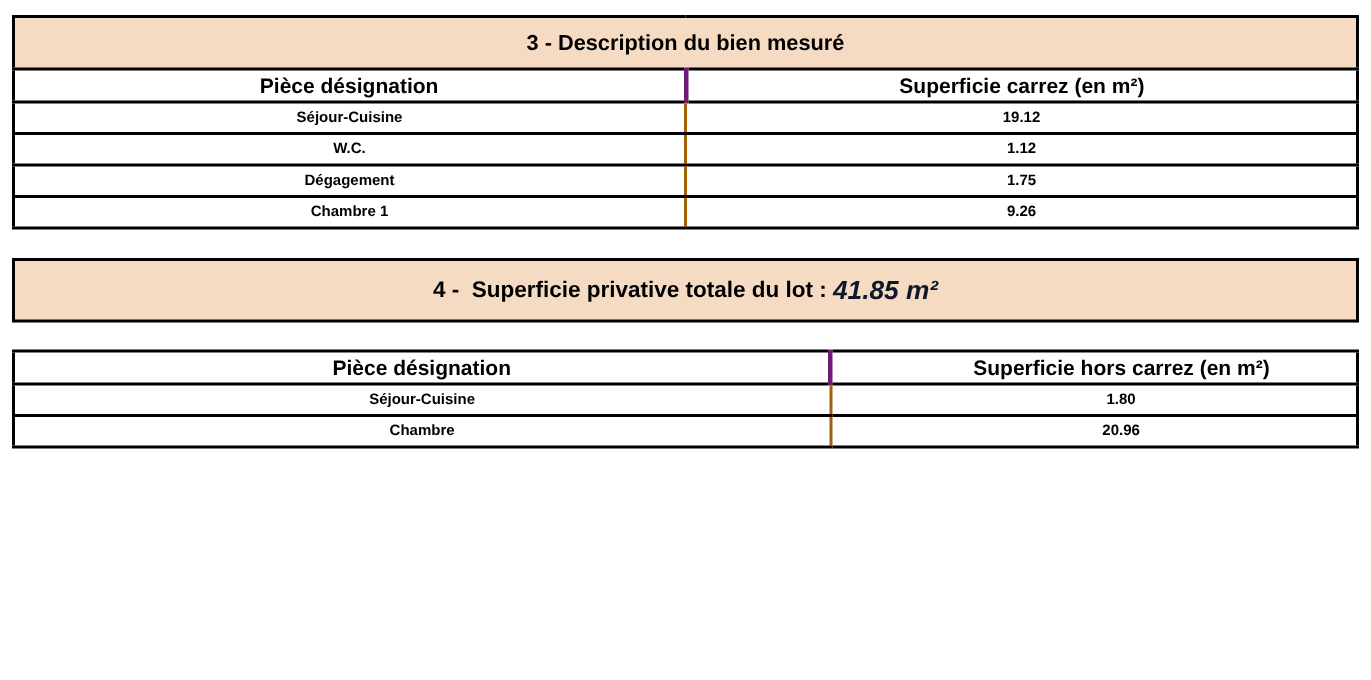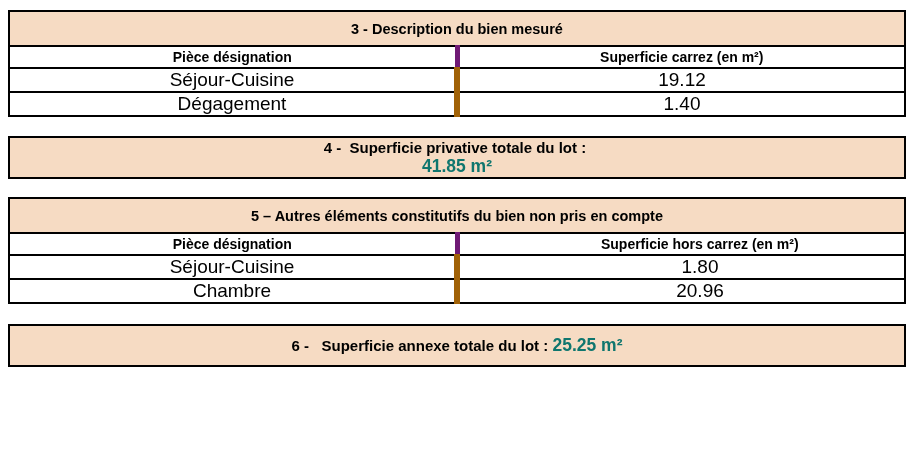--- a/index.html
+++ b/index.html
@@ -32,65 +32,66 @@
     border-bottom: 2px solid #000;
     padding: 0 4px;
     text-align: center;
     vertical-align: middle;
     overflow: hidden;
     white-space: nowrap;
     margin-top: 36px;
   }
   table.doc-table { border: 2px solid #000; }
   td.col-left  { border-right: 1px solid #000; }
-  td.col-right { border-left: 6px solid #a16207; }
-  th.col-left  { border-right: 5px solid #701a75; }
+  td.col-right { border-left: 2px solid #a16207; }
+  th.col-left  { border-right: 3px solid #701a75; }
   th.col-right { border-left: 3px solid #be185d; }
 
   .band-cell {
     background: #F6DBC3;
     font-weight: bold;
     font-size: 14.5px;
     height: 33px;
     white-space: pre-wrap;
   }
   .hdr-cell {
     font-weight: bold;
     font-size: 14px;
     height: 20px;
   }
   .data-cell {
-    font-size: 19px;
+    font-size: 10px;
     height: 19px;
-    font-weight: normal;
+    font-weight: bold;
   }
   
   .t3 .col-left  { width: 47%; }
   .t3 .col-right { width: 53%; }
   .t5 .col-left  { width: 63.5%; }
   .t5 .col-right { width: 36.5%; padding-left: 40px; }
 
   .banner {
     background: #F6DBC3;
     border: 2px solid #000;
     height: 39px;
     display: flex;
     align-items: center;
     justify-content: center;
     font-weight: bold;
     font-size: 15px;
   }
   .banner .label { white-space: pre-wrap; }
   .banner .red-value {
-    color: #0f766e;
+    color: #0f172a;
     font-size: 17.5px;
     font-weight: bold;
     white-space: pre;
+    font-style: italic;
   }
-  .gap-a { margin-top: 19px; flex-direction: column; }
+  .gap-a { margin-top: 19px; }
   .gap-b { margin-top: 18px; }
   .gap-c { margin-top: 20px; }
 </style>
 </head>
 <body>
 
 <div class="page">
   <div class="wrap">
 
     <table class="doc-table t3">
@@ -100,50 +101,51 @@
         </tr>
         <tr>
           <th class="hdr-cell col-left">Pièce désignation</th>
           <th class="hdr-cell col-right">Superficie carrez (en m²)</th>
         </tr>
         <tr>
           <td class="data-cell col-left">Séjour-Cuisine</td>
           <td class="data-cell col-right">19.12</td>
         </tr>
         <tr>
+          <td class="data-cell col-left">W.C.</td>
+          <td class="data-cell col-right">1.12</td>
+        </tr>
+        <tr>
           <td class="data-cell col-left">Dégagement</td>
-          <td class="data-cell col-right">1.40</td>
+          <td class="data-cell col-right">1.75</td>
+        </tr>
+        <tr>
+          <td class="data-cell col-left">Chambre 1</td>
+          <td class="data-cell col-right">9.26</td>
         </tr>
       </tbody>
     </table>
 
     <div class="banner gap-a">
       <span class="label">4 -  Superficie privative totale du lot : </span>
       <span class="red-value">41.85 m²</span>
     </div>
 
     <table class="doc-table t5 gap-b">
       <tbody>
-        <tr>
-          <td class="band-cell" colspan="2">5 – Autres éléments constitutifs du bien non pris en compte</td>
-        </tr>
         <tr>
           <th class="hdr-cell col-left">Pièce désignation</th>
           <th class="hdr-cell col-right">Superficie hors carrez (en m²)</th>
         </tr>
         <tr>
           <td class="data-cell col-left">Séjour-Cuisine</td>
           <td class="data-cell col-right">1.80</td>
         </tr>
         <tr>
           <td class="data-cell col-left">Chambre</td>
           <td class="data-cell col-right">20.96</td>
         </tr>
       </tbody>
     </table>
 
-    <div class="banner gap-c">
-      <span class="label">6 -   Superficie annexe totale du lot : </span>
-      <span class="red-value">25.25 m²</span>
-    </div>
 
   </div>
 </div>
 
 </body></html>

